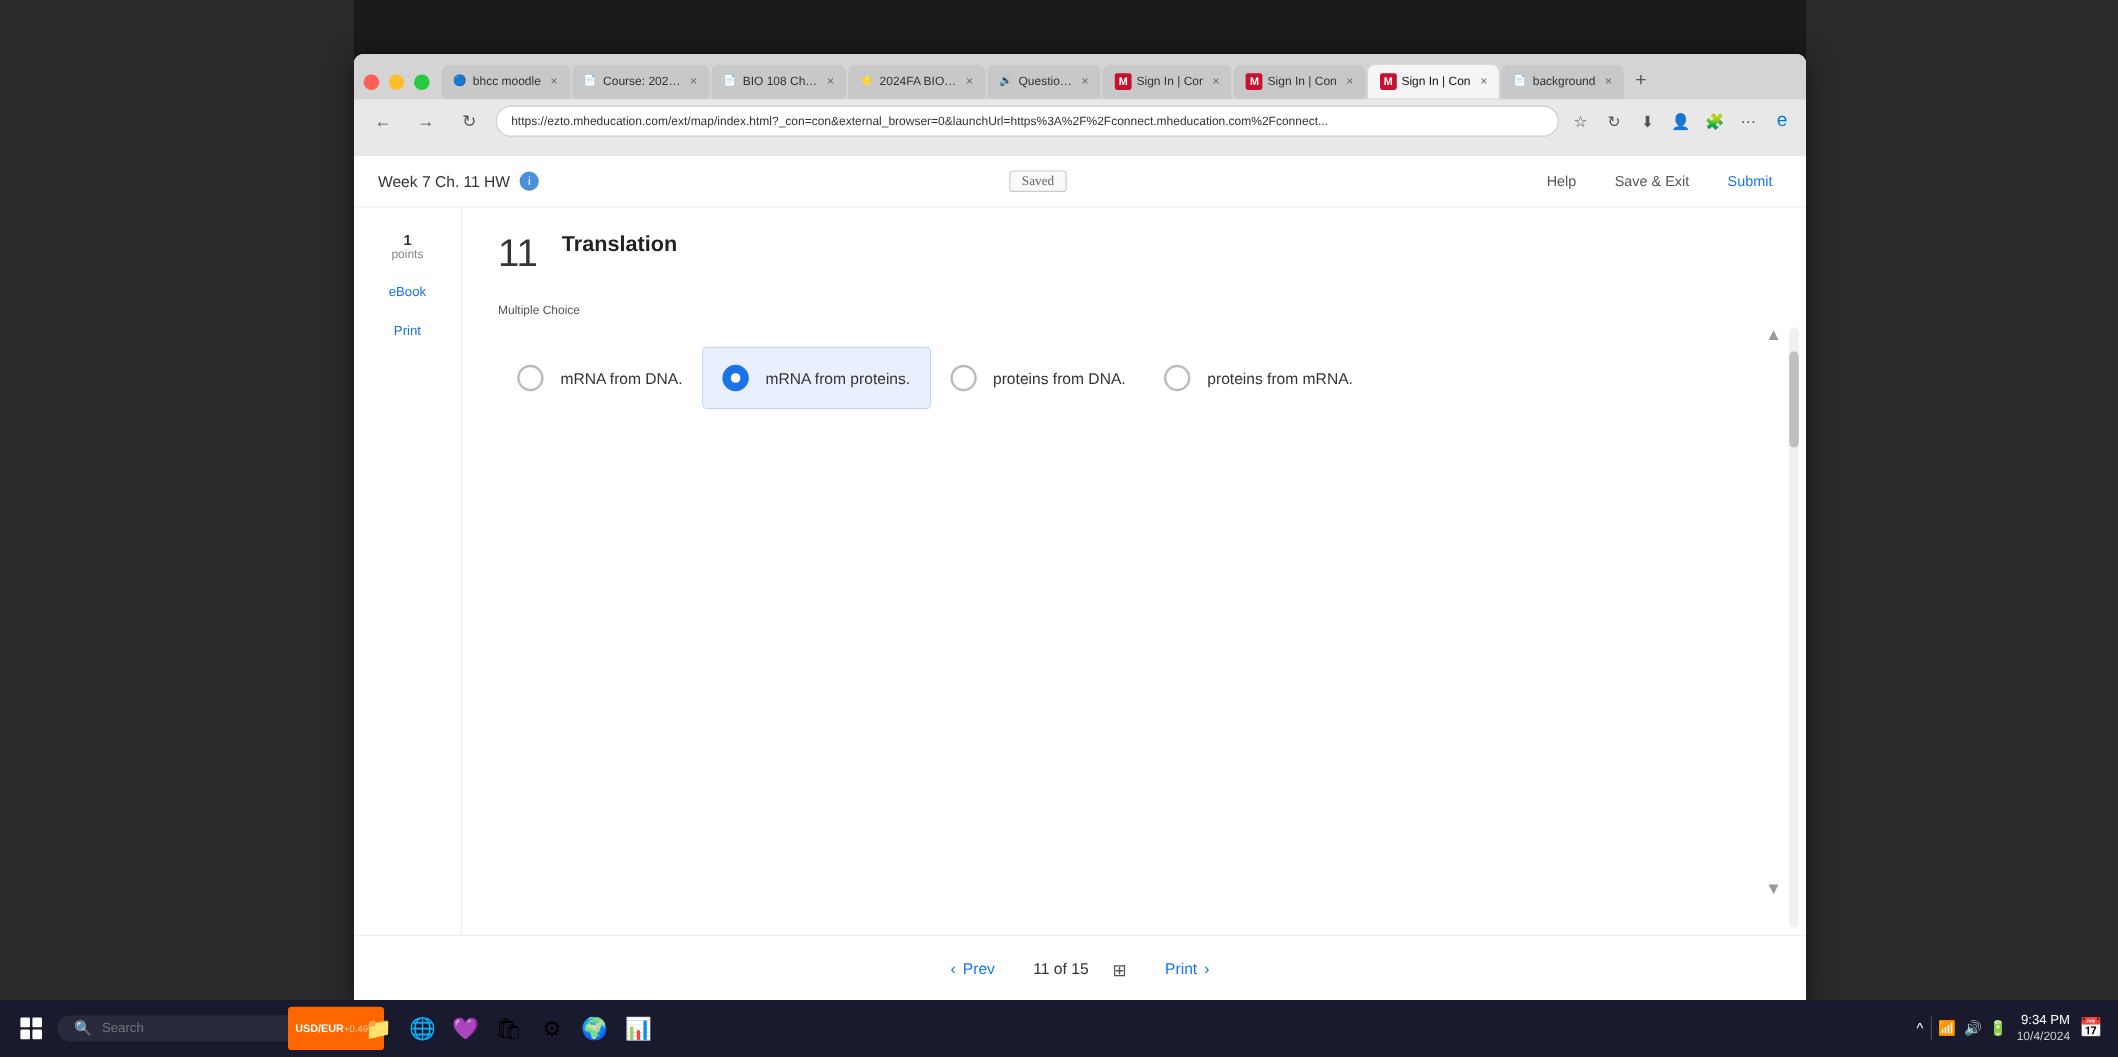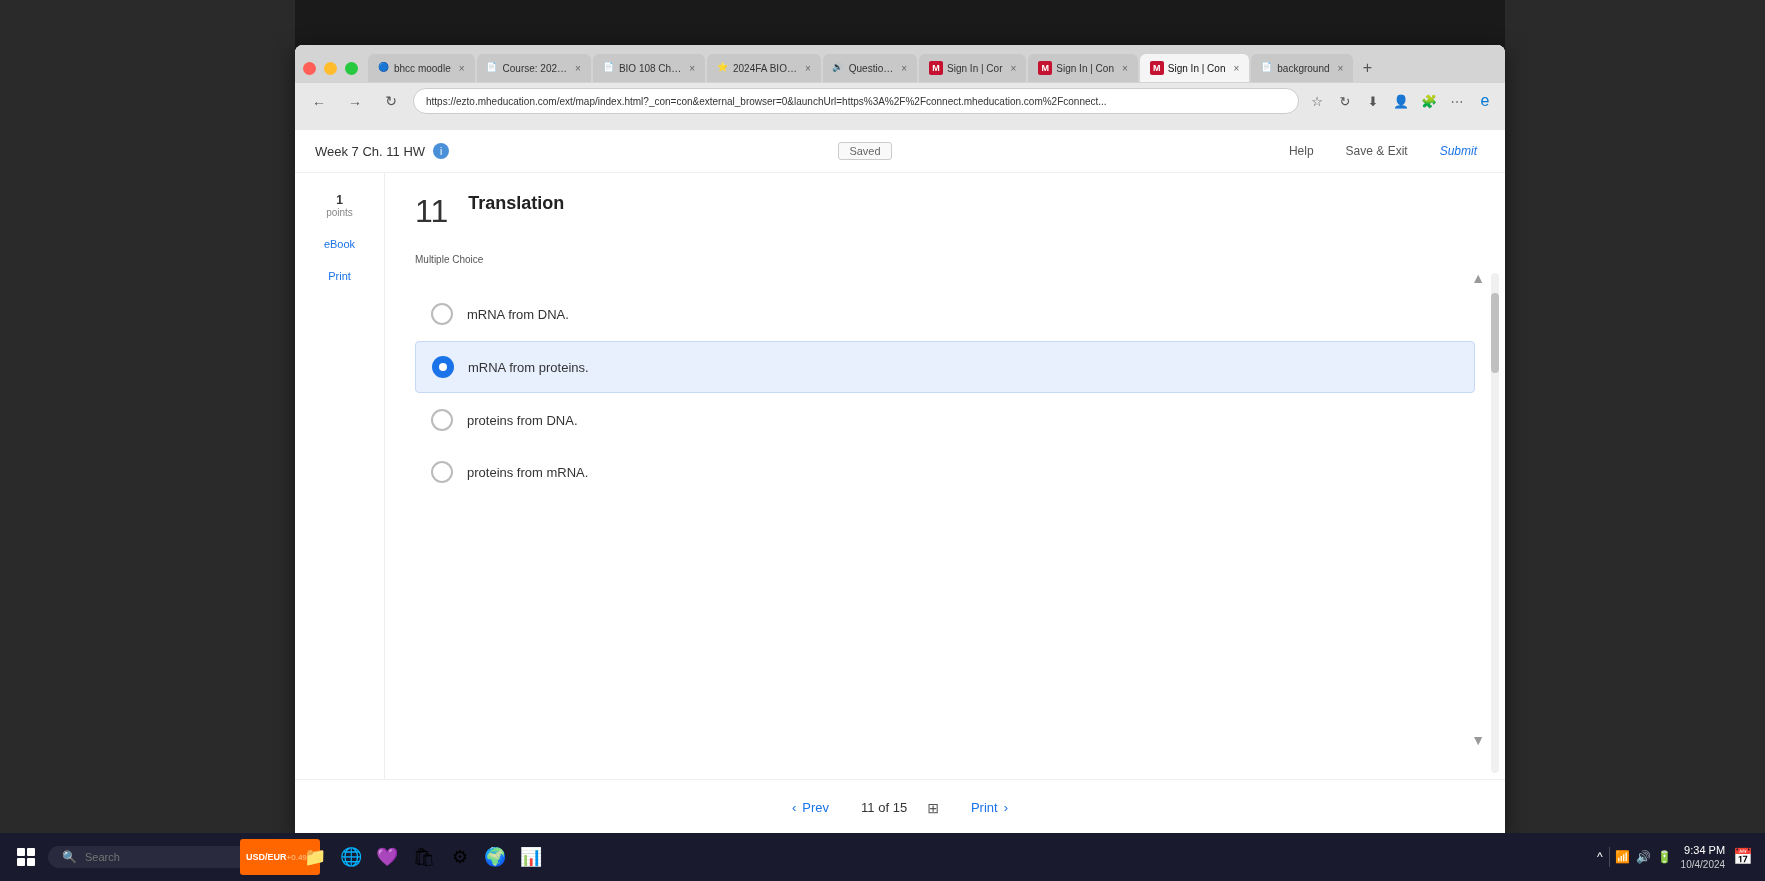--- a/index.html
+++ b/index.html
@@ -214,21 +214,20 @@
       border: none;
       font-size: 12px;
       color: #555;
       cursor: pointer;
       padding: 4px 8px;
     }
 
     .header-action-btn.primary {
       color: #1a73e8;
       font-weight: 500;
-      font-style: italic;
     }
 
     
     .quiz-layout {
       display: flex;
       height: 100%;
     }
 
     .quiz-sidebar {
       width: 90px;
@@ -302,21 +301,20 @@
 
     .question-type-badge {
       font-size: 10px;
       color: #555;
       margin-bottom: 20px;
       padding: 4px 0;
     }
 
     .answer-options {
       display: flex;
-      flex-direction: column;
       gap: 0;
     }
 
     .answer-option {
       display: flex;
       align-items: center;
       padding: 14px 16px;
       cursor: pointer;
       border-radius: 4px;
       margin-bottom: 2px;
@@ -664,21 +662,21 @@
     </div>
   </div>
 
   <div class="page-content">
 
     <div class="page-header">
       <div class="page-title-area">
         <span class="page-title">Week 7 Ch. 11 HW</span>
         <div class="info-icon">i</div>
       </div>
-      <div style="flex:1; display:flex; justify-content:center;">
+      <div style="flex:1; display:flex; justify-content:center;font-family:Liberation Serif, serif;">
         <span class="saved-badge">Saved</span>
       </div>
       <div class="header-actions">
         <button class="header-action-btn">Help</button>
         <button class="header-action-btn">Save &amp; Exit</button>
         <button class="header-action-btn primary">Submit</button>
       </div>
     </div>
 
     <div class="scroll-up-indicator">▲</div>

